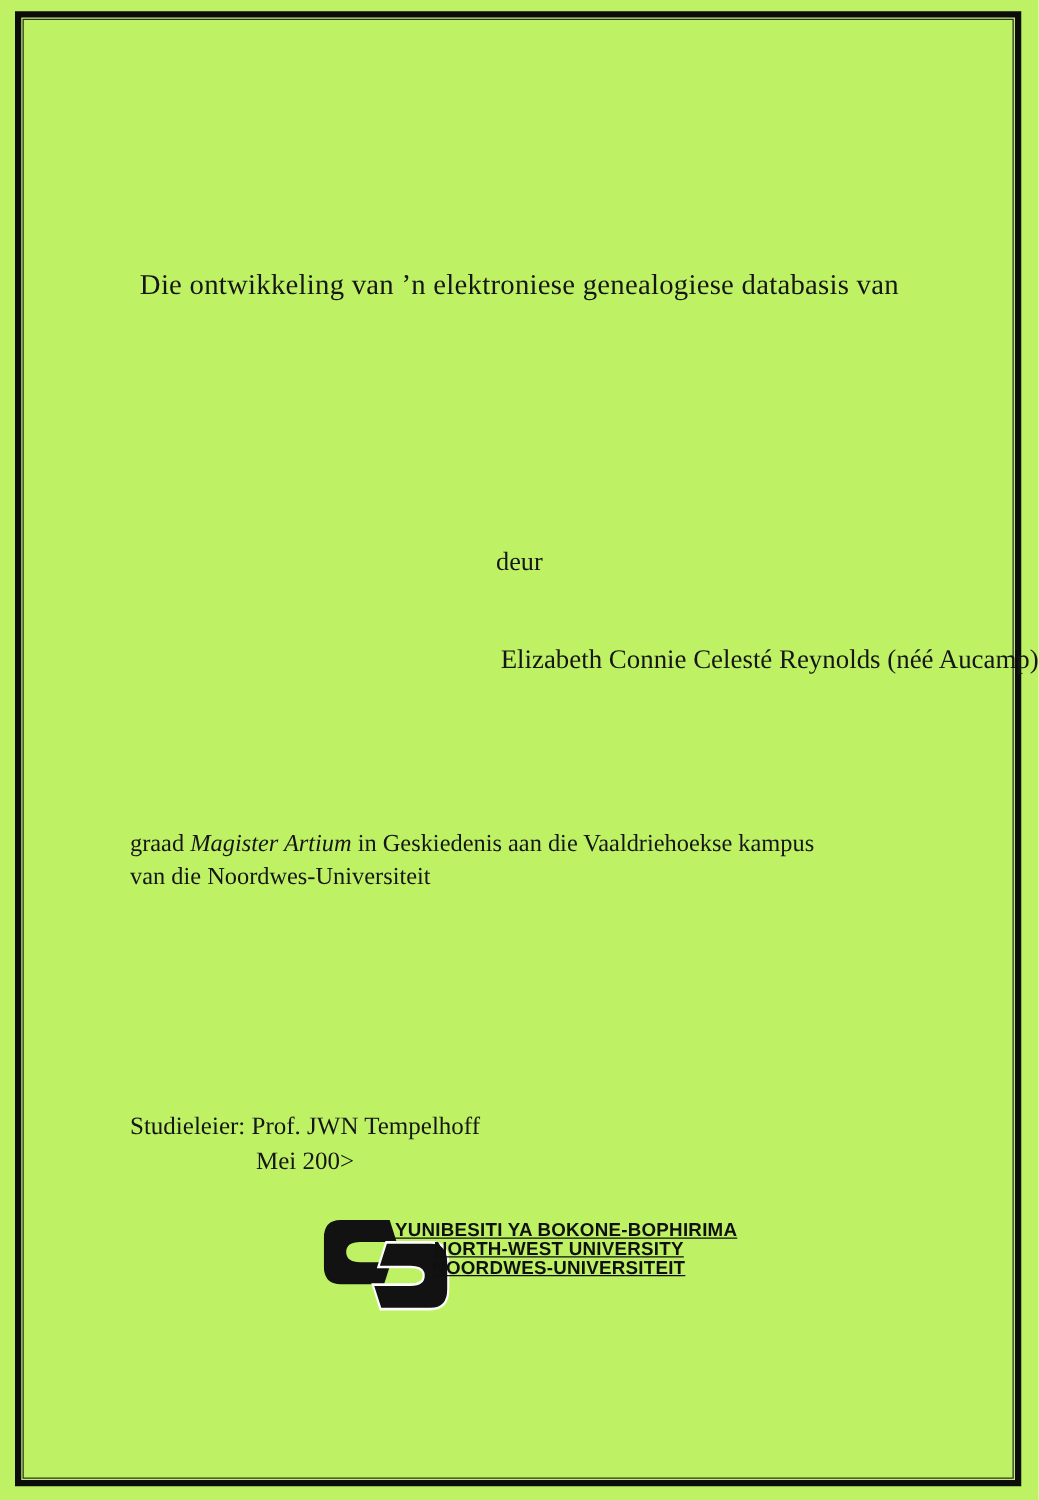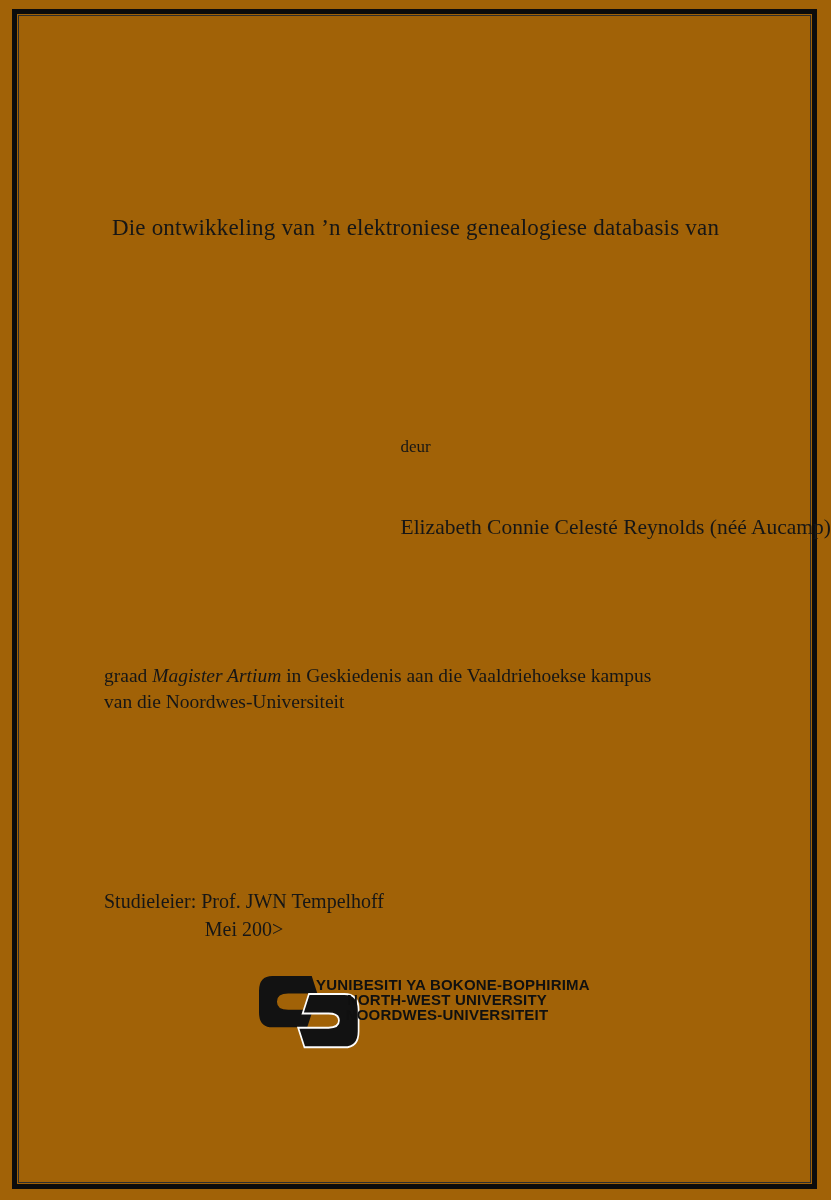--- a/index.html
+++ b/index.html
@@ -1,19 +1,19 @@
 <!DOCTYPE html>
 <html><head>
 <meta charset="utf-8">
 <style>
   html,body { margin:0; padding:0; background:#ffffff; }
   .page {
     position:relative;
     width:831px; height:1200px;
-    background:#a16207;
+    background:#bef264;
     overflow:hidden;
     font-family:"Liberation Serif", "DejaVu Serif", serif;
     color:#161616;
   }
   
   .frame-outer {
     position:absolute; top:9px; left:12px; right:14px; bottom:11px;
     border:5px solid #0c0c0c;
   }
   .frame-inner {
@@ -21,21 +21,21 @@
     border:1px solid #2e2e2e;
   }
   .title {
     position:absolute; top:206px; left:68px; right:68px;
     text-align:center;
     font-size:23px; line-height:43px;
     letter-spacing:0.2px;
   }
   .byline {
     position:absolute; top:437px; left:0; right:0;
-    text-align:center; font-size:17px;
+    text-align:center; font-size:21px;
   }
   .author {
     position:absolute; top:515px; left:0; right:0;
     text-align:right; font-size:21.5px;
   }
   .statement {
     position:absolute; top:663px; left:104px; width:622px;
     font-size:19.5px; line-height:25.5px;
   }
   .statement .justify { text-align:justify; text-align-last:justify; }
@@ -51,20 +51,21 @@
   .logo-mark svg { width:100%; height:100%; display:block; }
   .logo-text {
     position:absolute; left:316px; top:977px; width:262px;
     text-align:center;
     font-family:"Liberation Sans", "DejaVu Sans", sans-serif;
     font-weight:700;
     font-size:15px; line-height:15.2px;
     letter-spacing:0.2px;
     color:#101010;
     white-space:nowrap;
+    text-decoration:underline;
   }
 </style>
 </head>
 <body>
 
 <div class="page">
 
   <div class="frame-outer">
     <div class="frame-inner"></div>
   </div>

